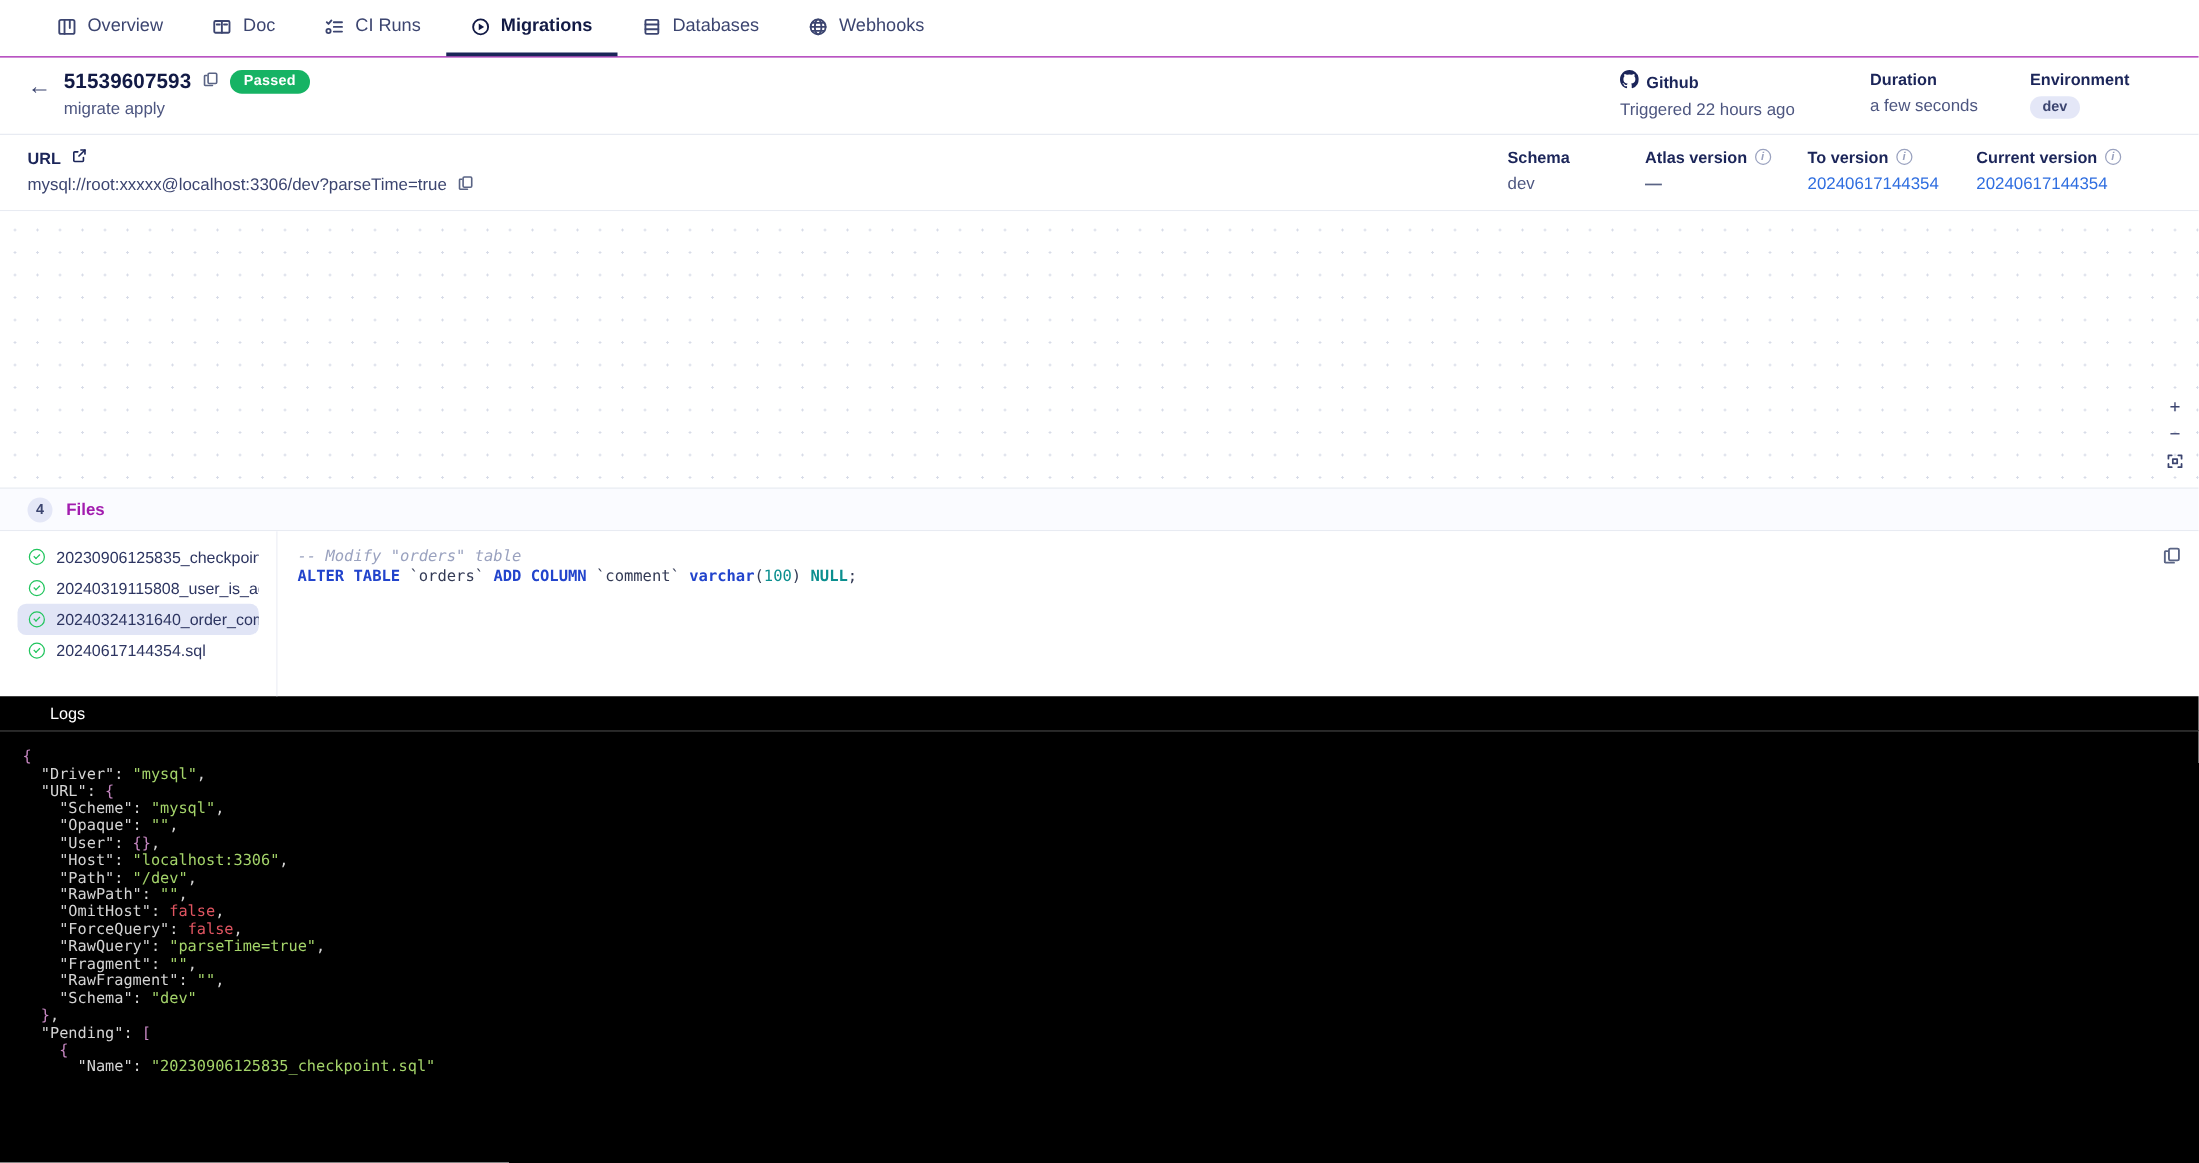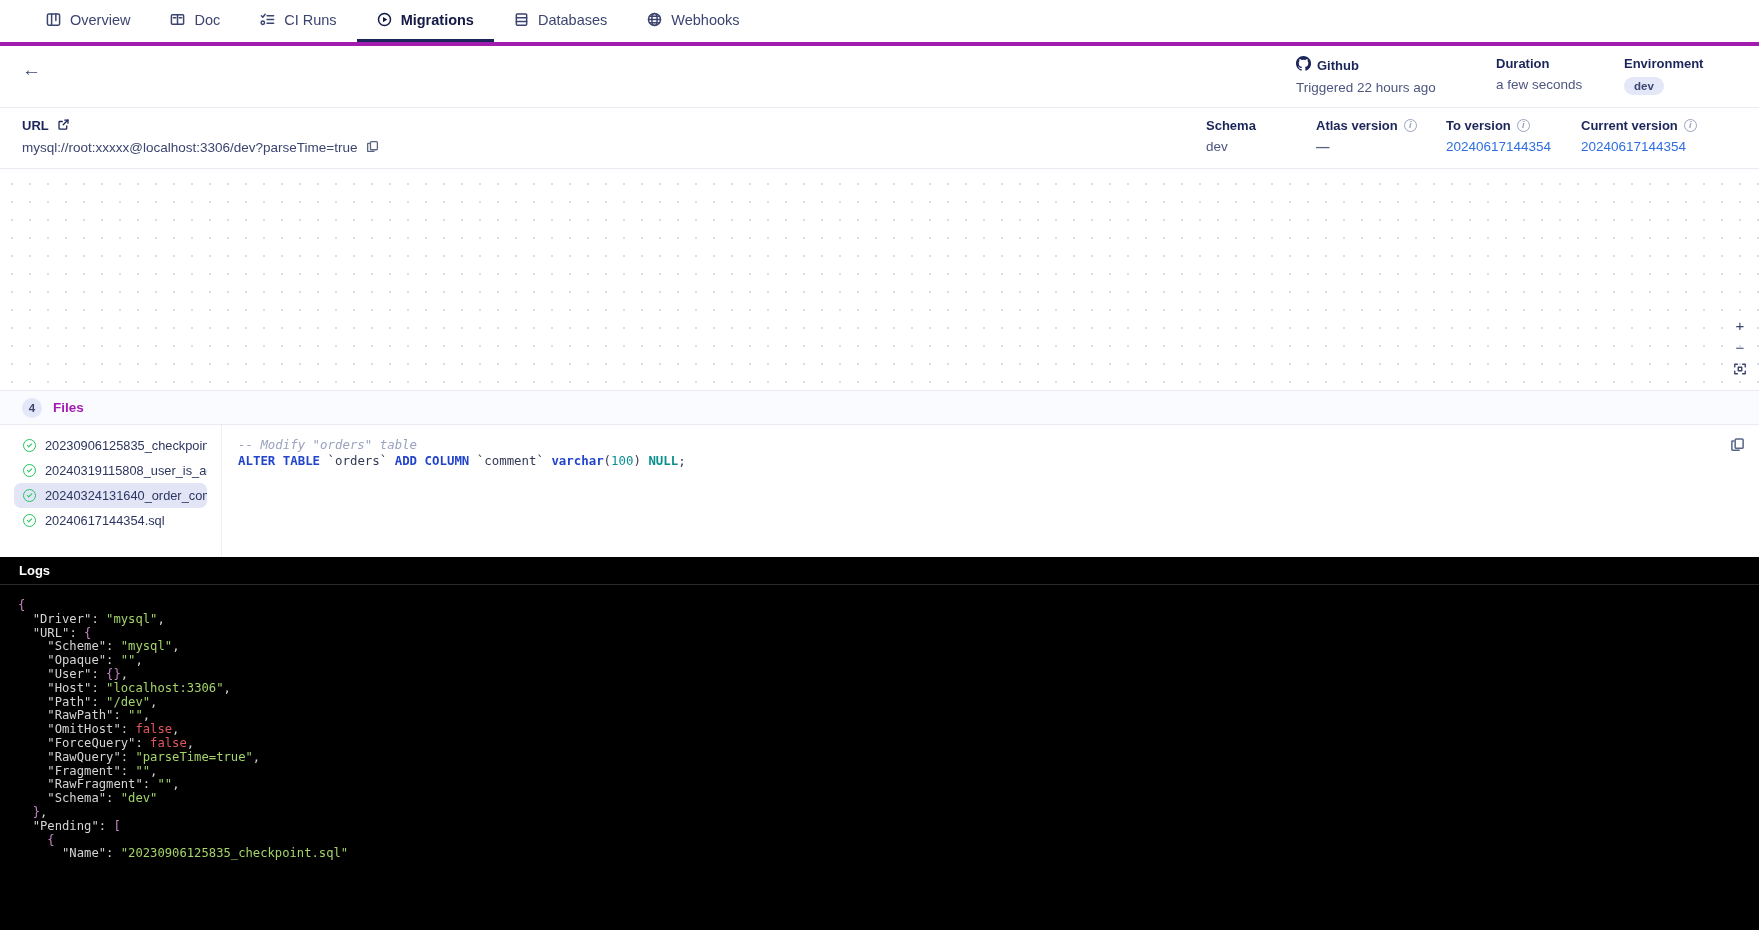--- a/index.html
+++ b/index.html
@@ -8,21 +8,21 @@
     font-family: "Liberation Sans", sans-serif;
     background: #ffffff;
     color: #2d3561;
     overflow: hidden;
   }
 
   
   .tabbar {
     height: 46px;
     background: #fff;
-    border-bottom: 4px solid #a21caf;
+    border-bottom: 1px solid #a21caf;
     display: flex;
     align-items: stretch;
     padding-left: 26px;
   }
   .tab {
     display: flex; align-items: center; gap: 9px;
     padding: 0 20px;
     font-size: 14.5px;
     color: #3c4570;
     cursor: pointer;
@@ -65,21 +65,21 @@
   }
 
   
   .urlrow {
     border-bottom: 1px solid #e8ebf2;
     padding: 10px 22px 12px 22px;
     display: flex; align-items: flex-start;
   }
   .url-label {
     font-size: 13px; font-weight: bold; color: #1b2559;
-    display: flex; align-items: flex-start; gap: 8px;
+    display: flex; align-items: center; gap: 8px;
   }
   .url-value {
     font-size: 13.5px; color: #3c4570; margin-top: 6px;
     display: flex; align-items: flex-start; gap: 9px;
   }
   .ver-link { color: #2f6ee0; font-size: 13.5px; }
   .dash { color: #5a6485; font-weight: bold; }
   .info-i {
     width: 13px; height: 13px; border-radius: 50%;
     border: 1px solid #9aa2bf; color: #9aa2bf;
@@ -149,22 +149,22 @@
   .c-comment { color: #9aa2bf; font-style: italic; }
   .c-kw { color: #2244cc; font-weight: bold; }
   .c-id { color: #333a55; }
   .c-num { color: #0b8f8f; }
   .c-null { color: #0b8f8f; font-weight: bold; }
   .copy-tr { position: absolute; top: 12px; right: 14px; cursor: pointer; }
 
   
   .logs-head {
     background: #000; color: #fff; height: 28px;
-    display: flex; align-items: center; padding: 0 19px;
-    font-size: 13px; font-weight: bold;
+    display: flex; align-items: center; padding: 0 40px;
+    font-size: 13px; font-weight: normal;
     border-bottom: 1px solid #2a2a2a;
   }
   .logs-body {
     background: #000; height: 380px; overflow: hidden;
     padding: 14px 0 0 0;
   }
   .logline {
     font-family: "DejaVu Sans Mono", monospace;
     font-size: 12.2px; line-height: 13.8px; white-space: pre;
     padding-left: 18px;
@@ -243,20 +243,31 @@
           <line x1="2.6" y1="11.4" x2="13.4" y2="11.4"></line>
         </svg>
       </span>
     <span>Webhooks</span>
   </div>
 </div>
 
 <div class="runhead">
   <div class="runhead-left">
     <span class="backarrow">←</span>
+    <div>
+      <div class="run-id-row">
+        <span class="run-id">51539607593</span>
+        <span><svg class="ico" width="13" height="13" viewBox="0 0 16 16" style="color:#5a6485">
+              <rect x="5.5" y="2" width="8.5" height="10" rx="1.2"></rect>
+              <path d="M4.2 4.2H2.6A.6.6 0 0 0 2 4.8v8.6a.6.6 0 0 0 .6.6h7.2"></path>
+            </svg></span>
+        <span class="badge-passed">Passed</span>
+      </div>
+      <div class="run-sub">migrate apply</div>
+    </div>
   </div>
 
   <div class="runhead-right">
     <div class="meta" style="width:200px">
       <div class="meta-label">
         <span><svg width="15" height="15" viewBox="0 0 16 16" fill="#1b2559">
               <path d="M8 0C3.58 0 0 3.58 0 8c0 3.54 2.29 6.53 5.47 7.59.4.07.55-.17.55-.38v-1.34c-2.23.48-2.7-1.07-2.7-1.07-.36-.93-.89-1.18-.89-1.18-.73-.5.05-.49.05-.49.8.06 1.23.83 1.23.83.72 1.23 1.87.88 2.33.67.07-.53.28-.88.51-1.08-1.78-.2-3.64-.89-3.64-3.95 0-.87.31-1.59.82-2.15-.08-.2-.36-1.02.08-2.12 0 0 .66-.21 2.2.82a7.6 7.6 0 0 1 4 0c1.53-1.03 2.2-.82 2.2-.82.44 1.1.16 1.92.08 2.12.51.56.82 1.28.82 2.15 0 3.07-1.87 3.75-3.65 3.95.29.25.54.73.54 1.48v2.19c0 .21.14.46.55.38A8 8 0 0 0 8 0z"></path>
             </svg></span>
         <span>Github</span>
       </div>

